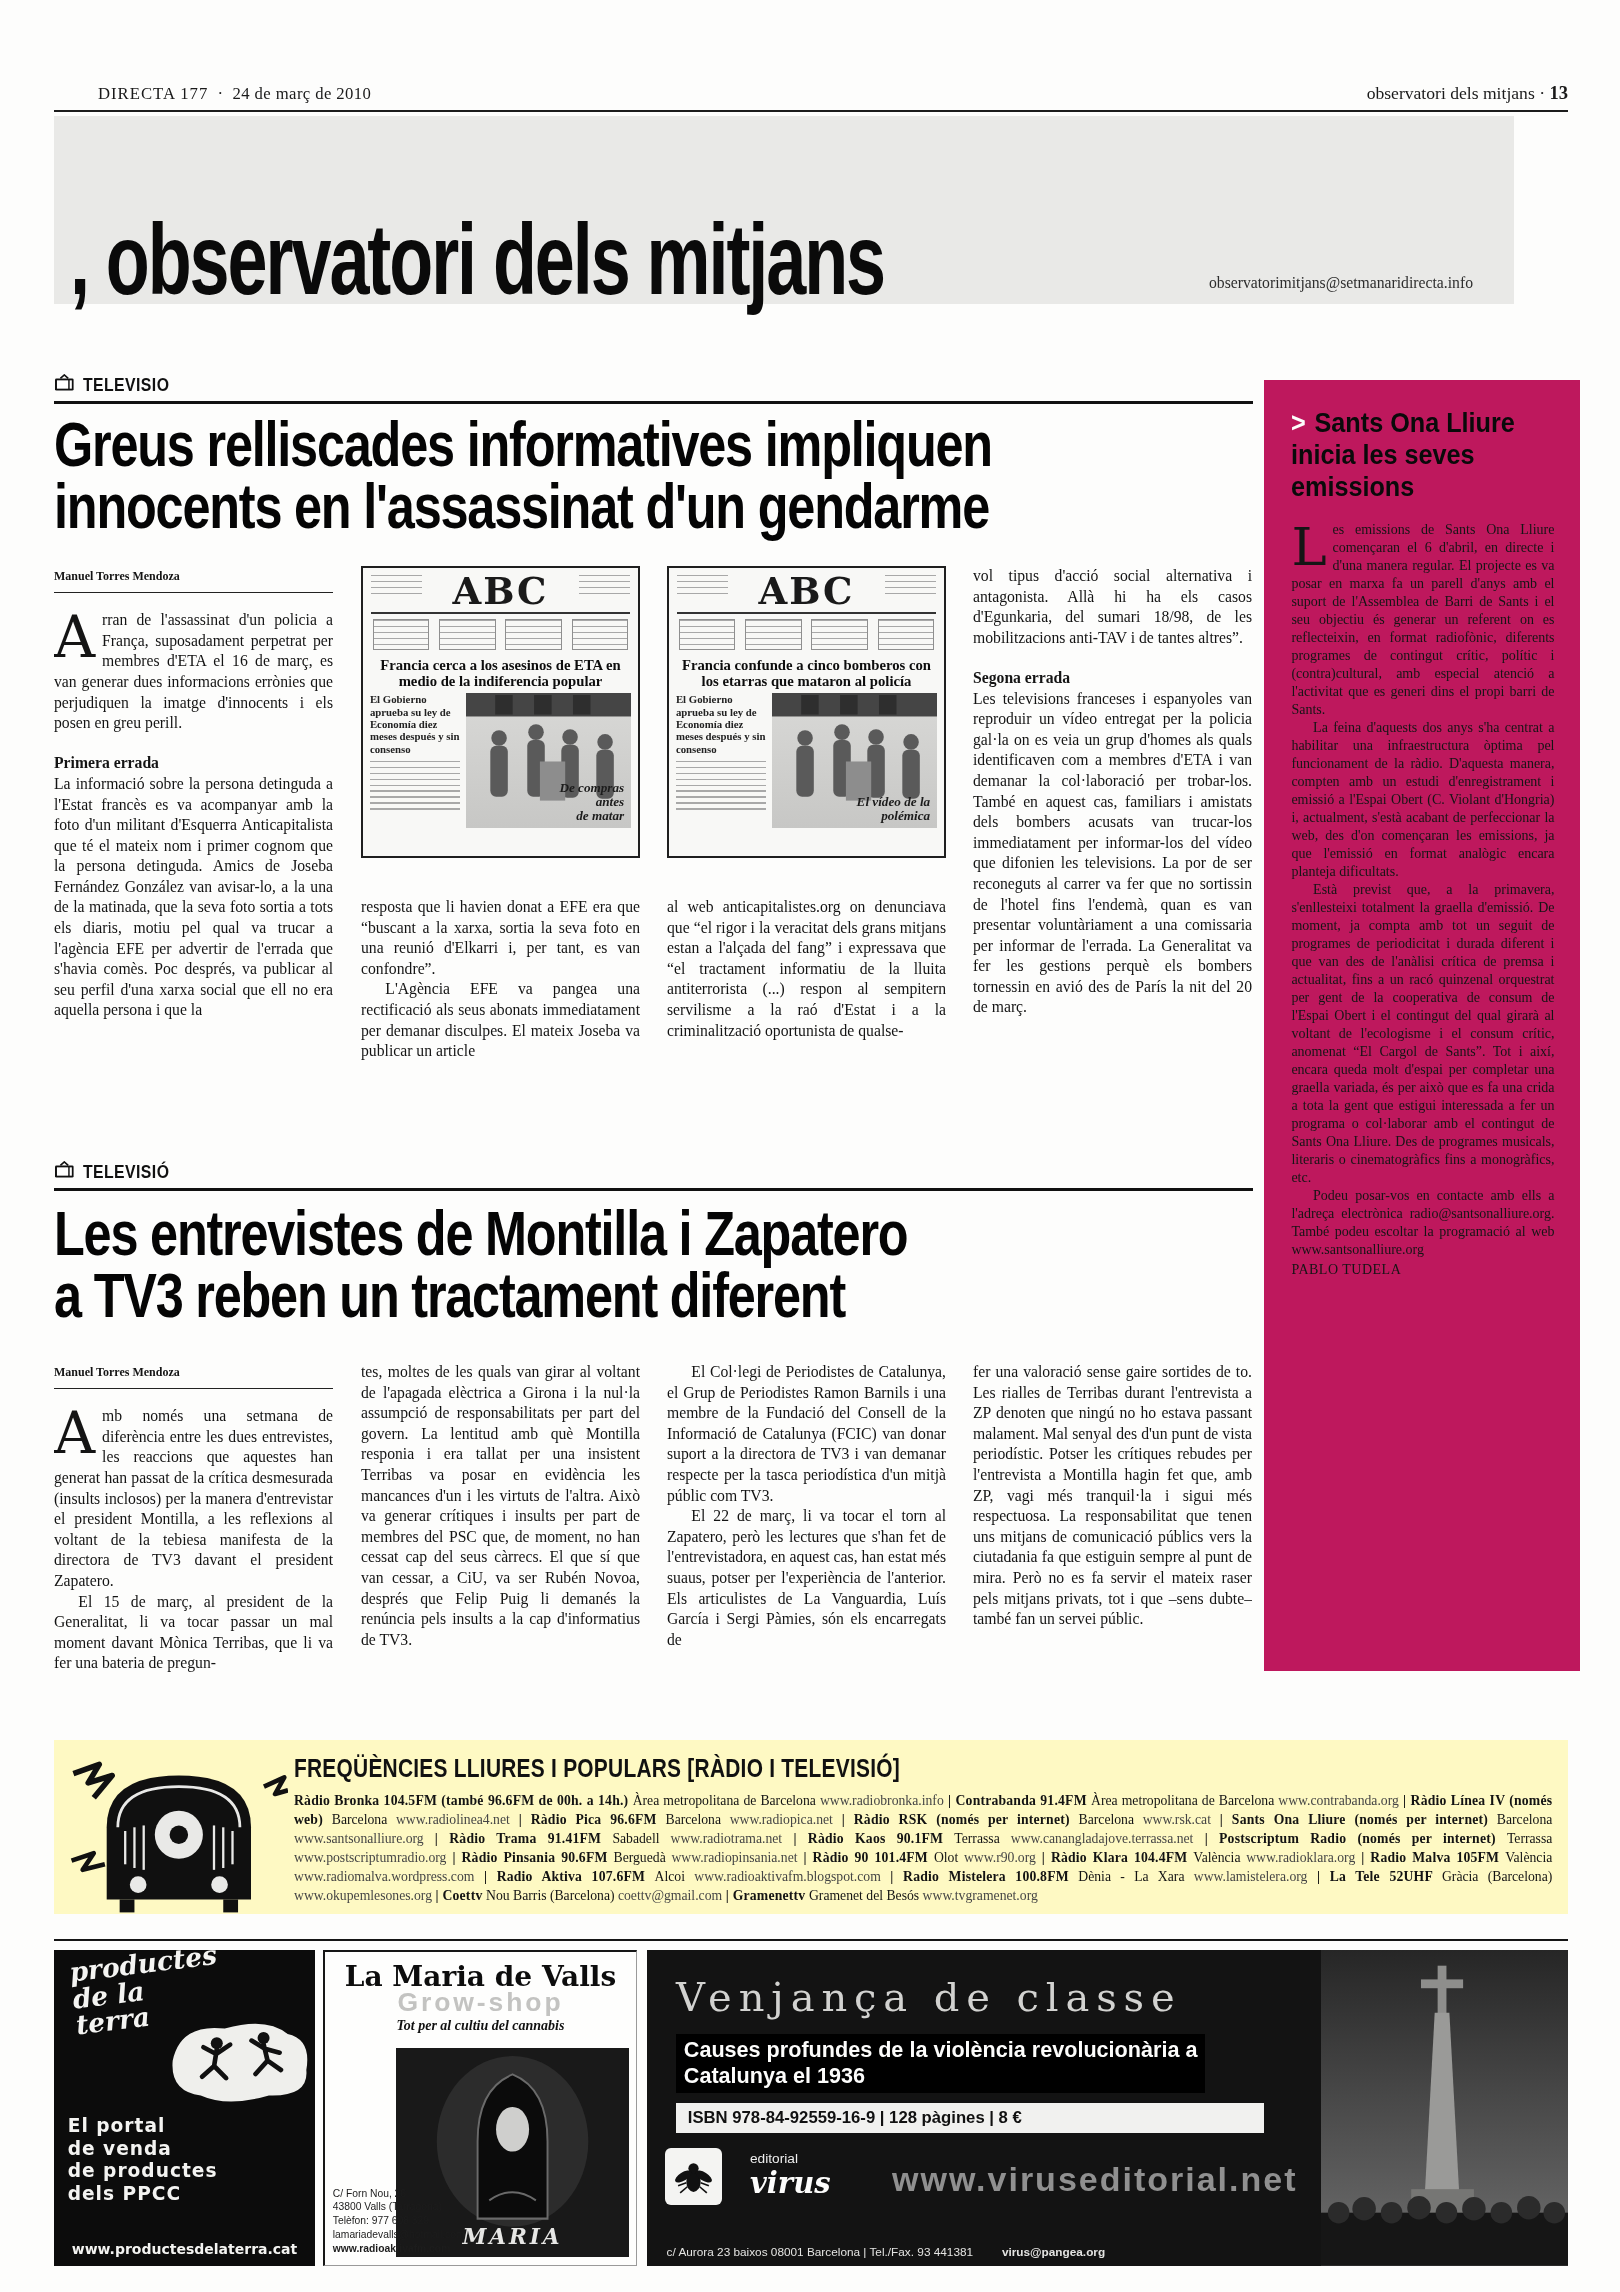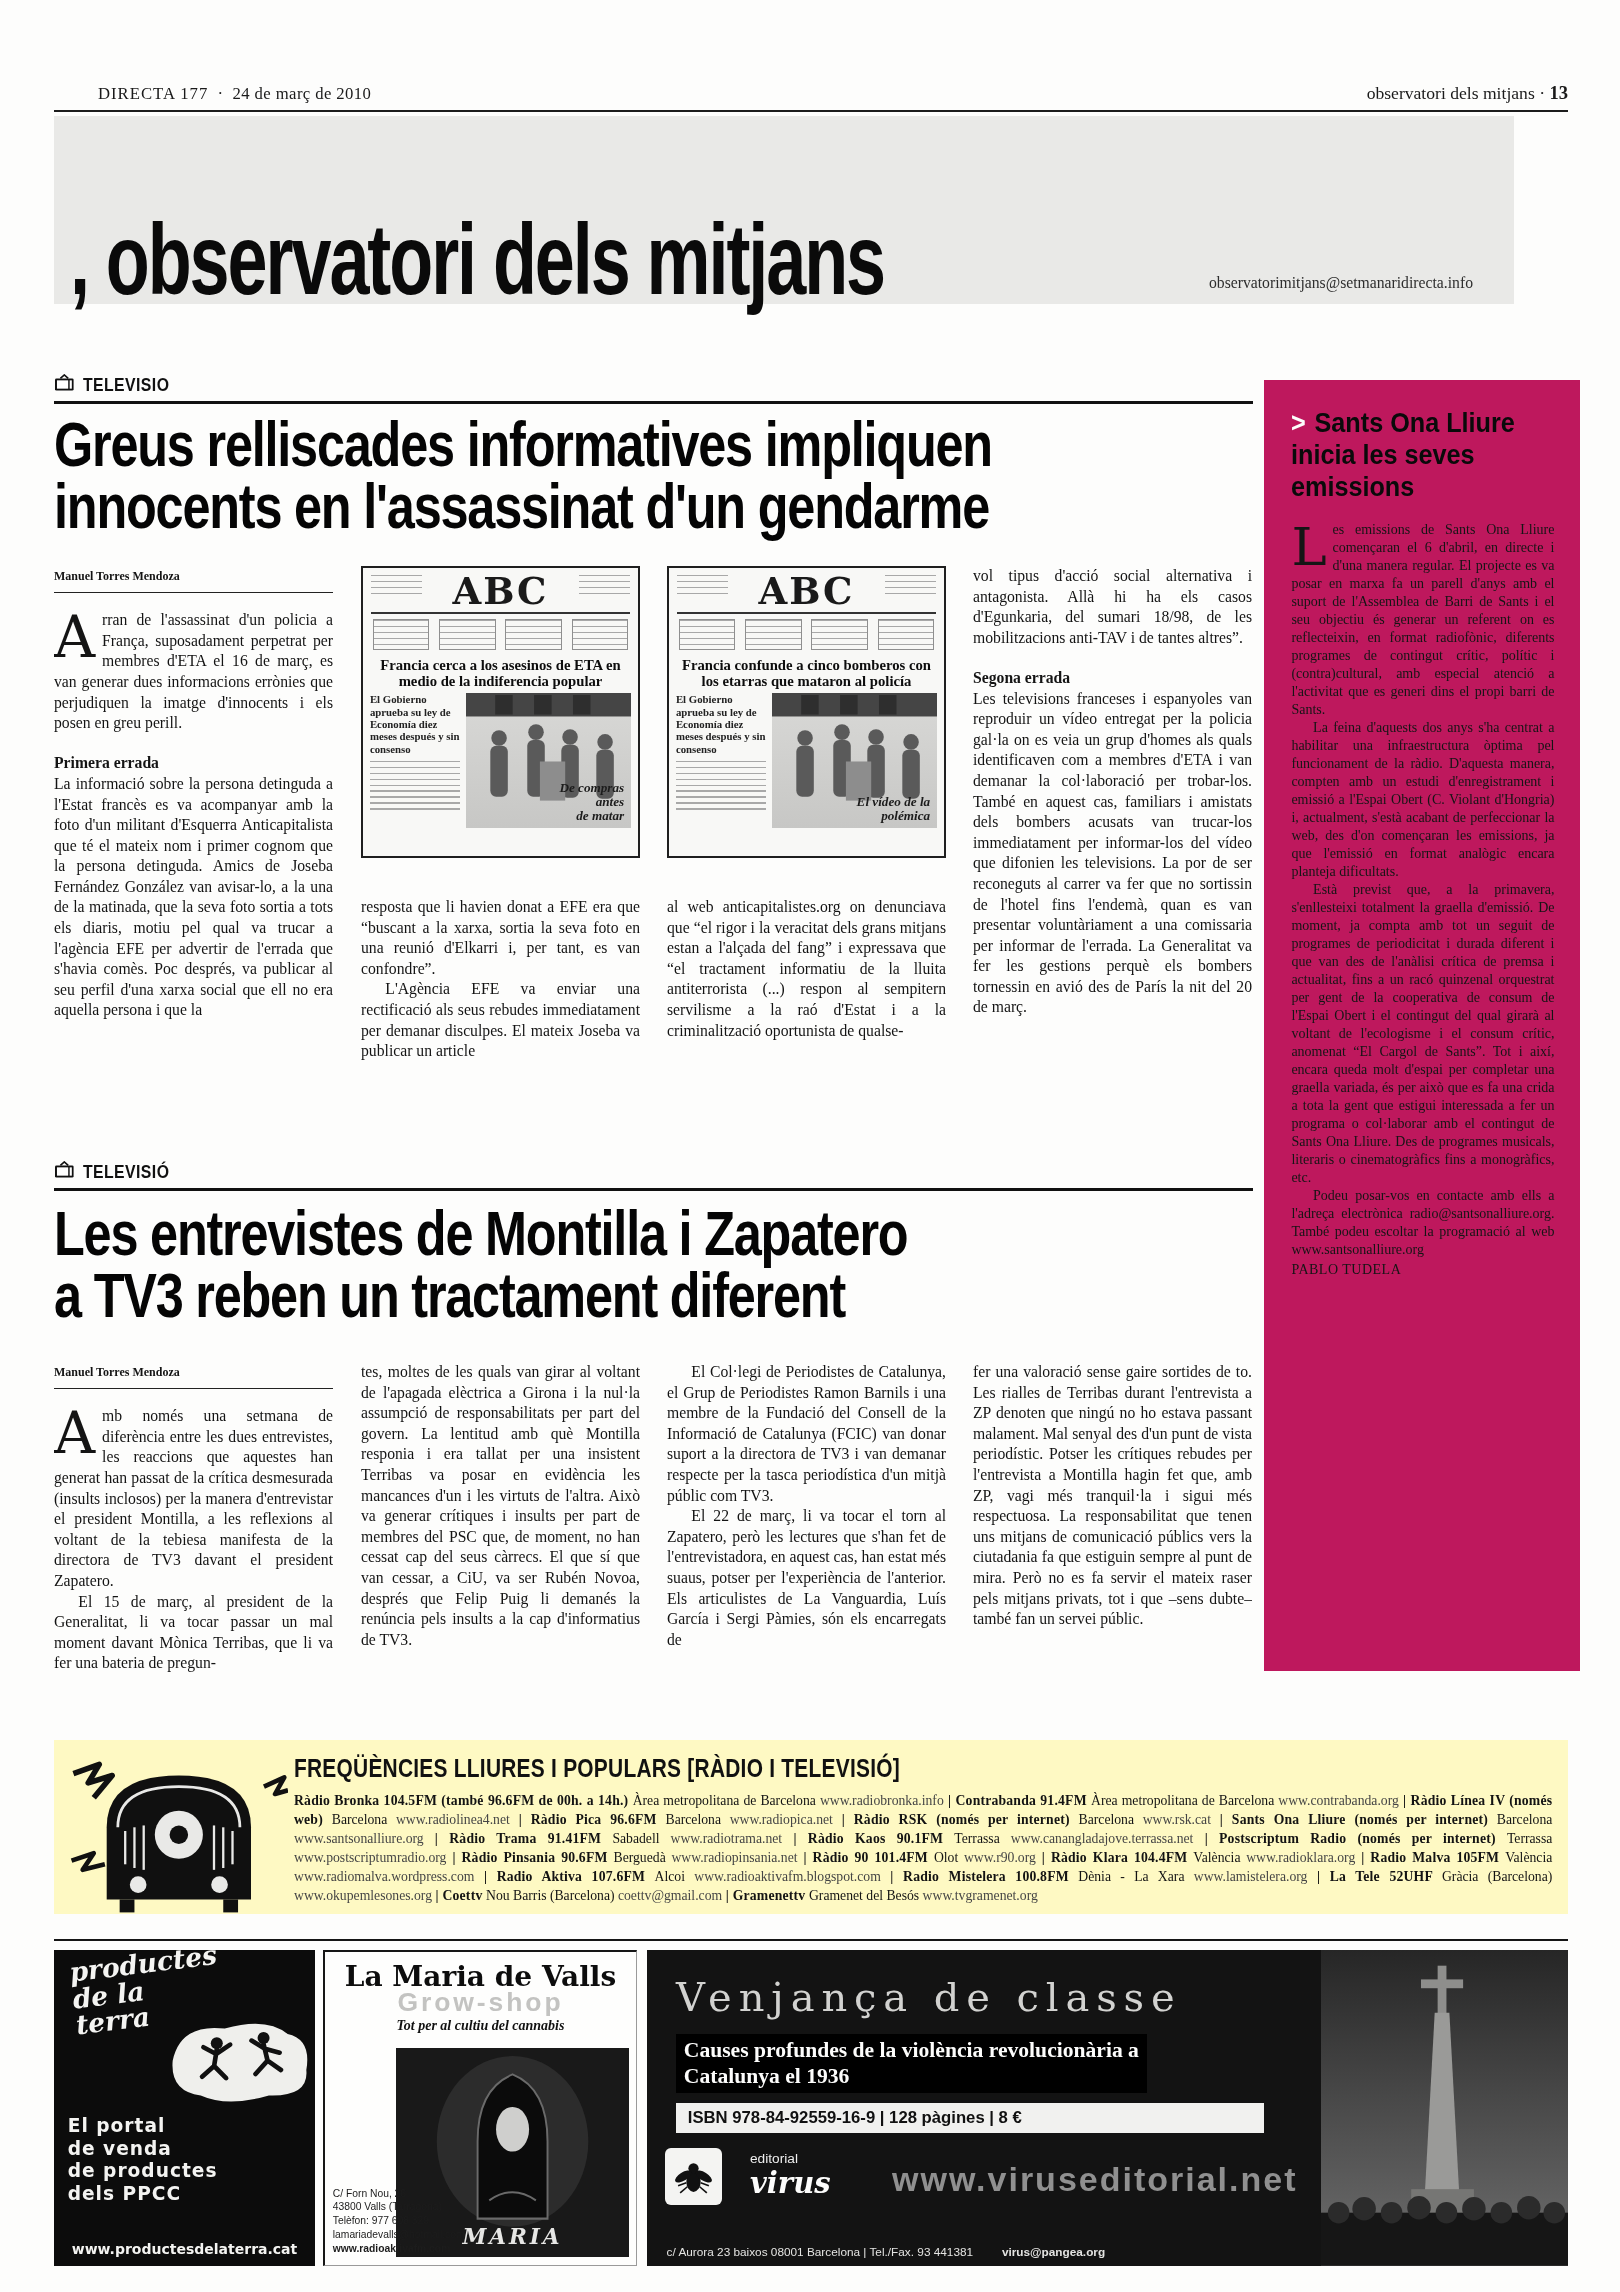--- a/index.html
+++ b/index.html
@@ -109,21 +109,21 @@
              font-style:italic;font-weight:bold;font-size:21.6px;letter-spacing:2.9px;color:#e7e7e5;}
   .ad2-addr{position:absolute;left:7.8px;bottom:9.8px;width:129px;font-family:"Liberation Sans",sans-serif;
             font-size:10.3px;line-height:13.7px;color:#1c1c1c;}
   .ad2-addr .u{font-weight:bold;}
 
   .ad3{left:647px;top:1950px;width:921px;height:316px;background:#131313;color:#fff;overflow:hidden;}
   .ad3-photo{position:absolute;right:0;top:0;width:247px;height:316px;}
   .ad3-title{position:absolute;left:29px;top:23.5px;font-family:"DejaVu Serif",serif;font-size:40px;
              letter-spacing:6.9px;color:#d2d2d0;white-space:nowrap;}
   .ad3-sub{position:absolute;left:29px;top:84px;display:inline-block;background:#000;padding:2.9px 7.8px;
-           font-family:Liberation Serif, serif;font-weight:bold;font-size:21.6px;line-height:26.5px;color:#fdfdfc;}
+           font-family:Liberation Sans, sans-serif;font-weight:bold;font-size:21.6px;line-height:26.5px;color:#fdfdfc;}
   .ad3-isbn{position:absolute;left:29px;top:153px;width:588px;box-sizing:border-box;background:#f1f1ef;
             color:#111;font-family:"Liberation Sans",sans-serif;font-weight:bold;font-size:16.7px;padding:4.9px 11.8px;}
   .ad3-logobox{position:absolute;left:17.6px;top:198px;width:57px;height:57px;background:#f4f4f2;border-radius:5.9px;
                display:flex;align-items:center;justify-content:center;}
   .ad3-pub{position:absolute;left:103px;top:202px;line-height:1;}
   .ad3-pub .small{font-family:"Liberation Sans",sans-serif;font-size:13.7px;color:#eee;display:block;margin-bottom:2.9px;}
   .ad3-pub .big{font-family:"DejaVu Serif",serif;font-style:italic;font-weight:bold;font-size:29px;color:#fdfdfc;}
   .ad3-url{position:absolute;left:245px;top:210px;font-family:"Liberation Sans",sans-serif;font-weight:bold;
            font-size:34px;letter-spacing:2px;color:#909090;}
   .ad3-bottom{position:absolute;left:19.6px;bottom:6.9px;font-family:"Liberation Sans",sans-serif;font-size:11.8px;color:#e4e4e2;}
@@ -213,21 +213,21 @@
                   </g>
                 <rect x="76" y="70" width="26" height="40" fill="#8d8d8d"></rect>
               </svg>
               <span class="cover-caption preline">De compras
 antes
 de matar</span>
             </div>
           </div>
         </div>
         <p>resposta que li havien donat a EFE era que “buscant a la xarxa, sortia la seva foto en una reunió d'Elkarri i, per tant, es van confondre”.</p>
-        <p class="indent">L'Agència EFE va enviar una rectificació als seus rebudes immediatament per demanar disculpes. El mateix Joseba va publicar un article</p>
+        <p class="indent">L'Agència EFE va pangea una rectificació als seus abonats immediatament per demanar disculpes. El mateix Joseba va publicar un article</p>
       </div>
 
       <div class="col c3">
         <div class="cover">
           <div class="cover-head">
             <div class="cover-bars hatch"></div>
             <div class="cover-abc">ABC</div>
             <div class="cover-bars hatch"></div>
           </div>
           <div class="cover-rule"></div>

